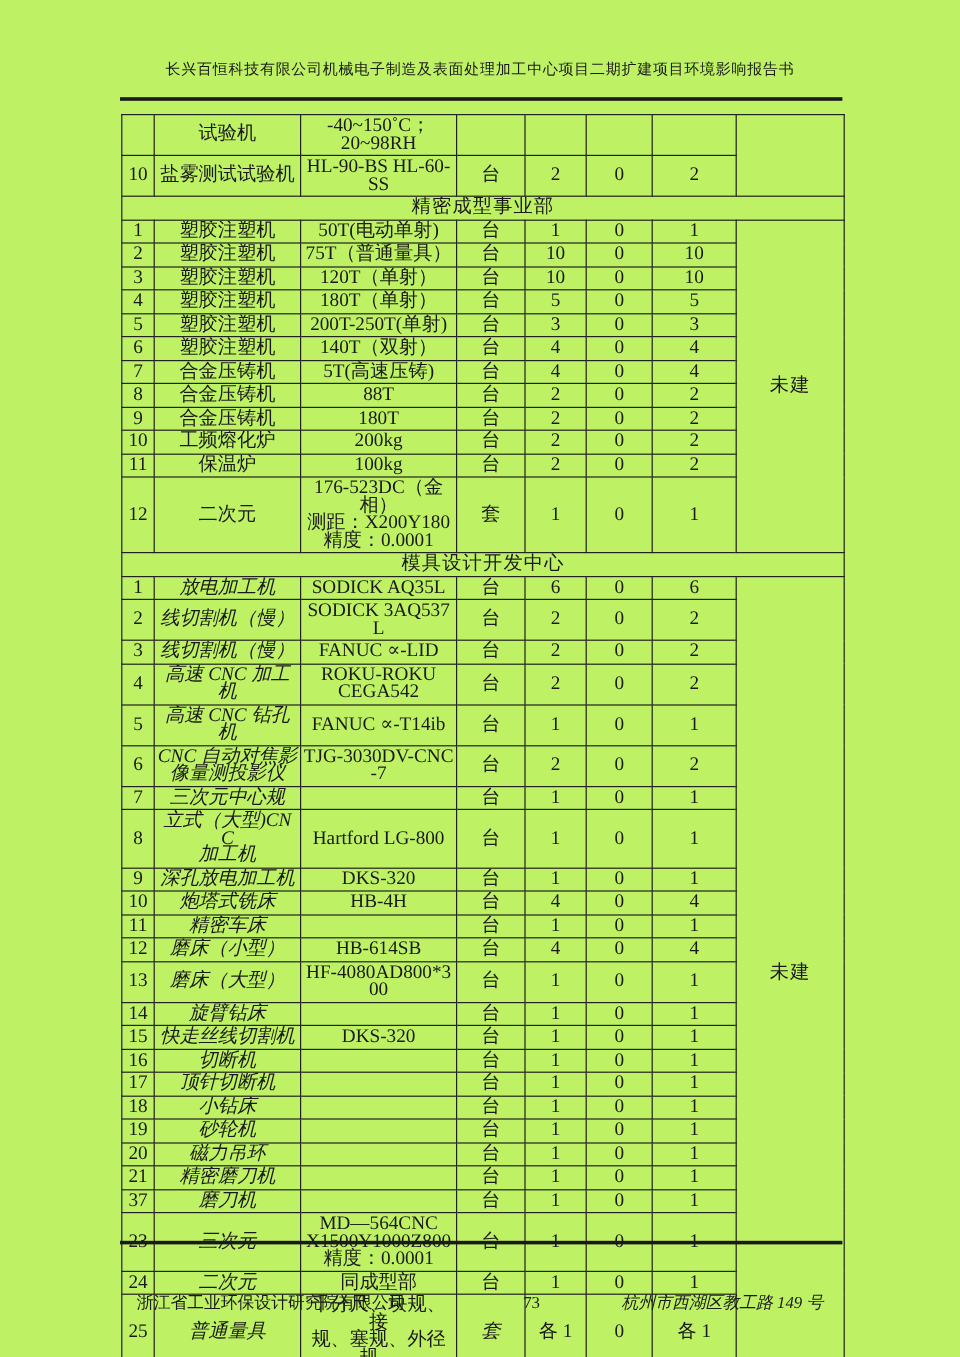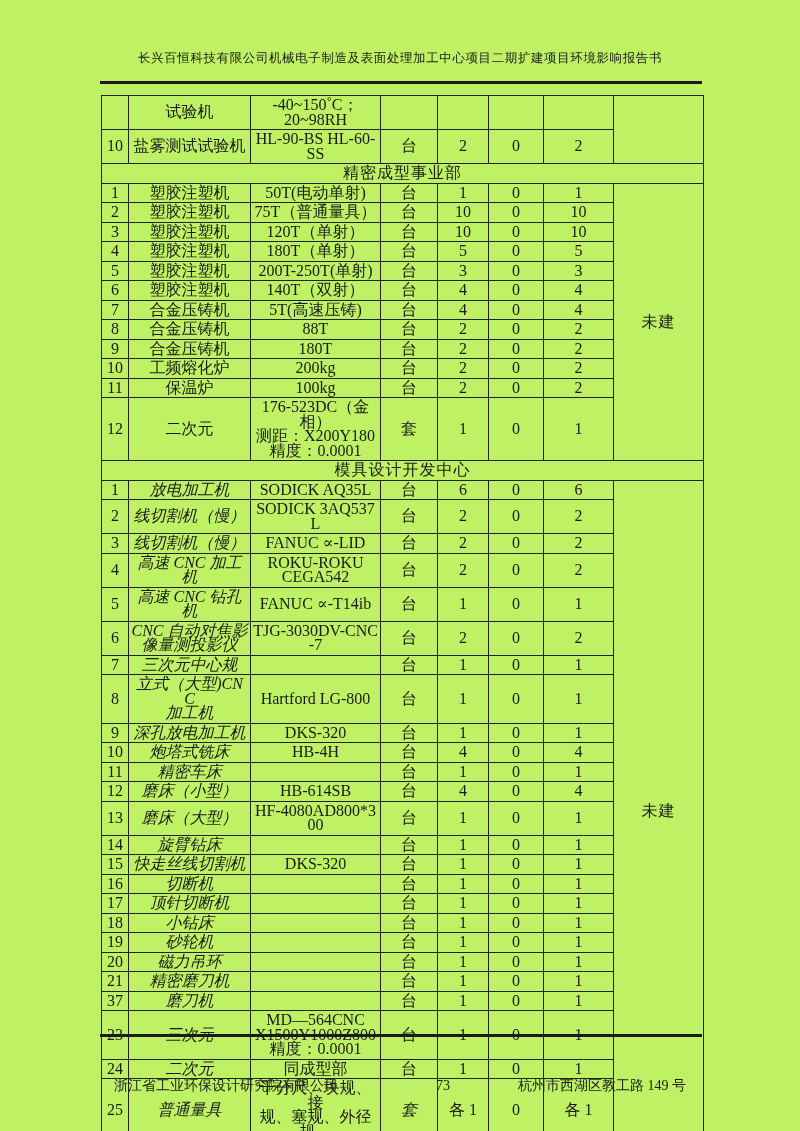--- a/index.html
+++ b/index.html
@@ -42,21 +42,21 @@
     background:#1a1a1a;
   }
   .doc-footer {
     position:absolute; top:1042px; left:100px; width:602px;
     display:flex; justify-content:space-between; align-items:baseline;
     font-size:14px;
     margin-top:35px;
   }
   .doc-footer .f-left  { padding-left:14px; }
   .doc-footer .f-mid   { padding-left:30px;font-family:Liberation Serif, serif; }
-  .doc-footer .f-right { padding-right:16px; }
+  .doc-footer .f-right { padding-right:16px;font-style:italic; }
 </style>
 </head>
 <body>
 
 <div class="page">
 
   <div class="doc-header">长兴百恒科技有限公司机械电子制造及表面处理加工中心项目二期扩建项目环境影响报告书</div>
   <div class="header-rule"></div>
 
   <table class="equip">

